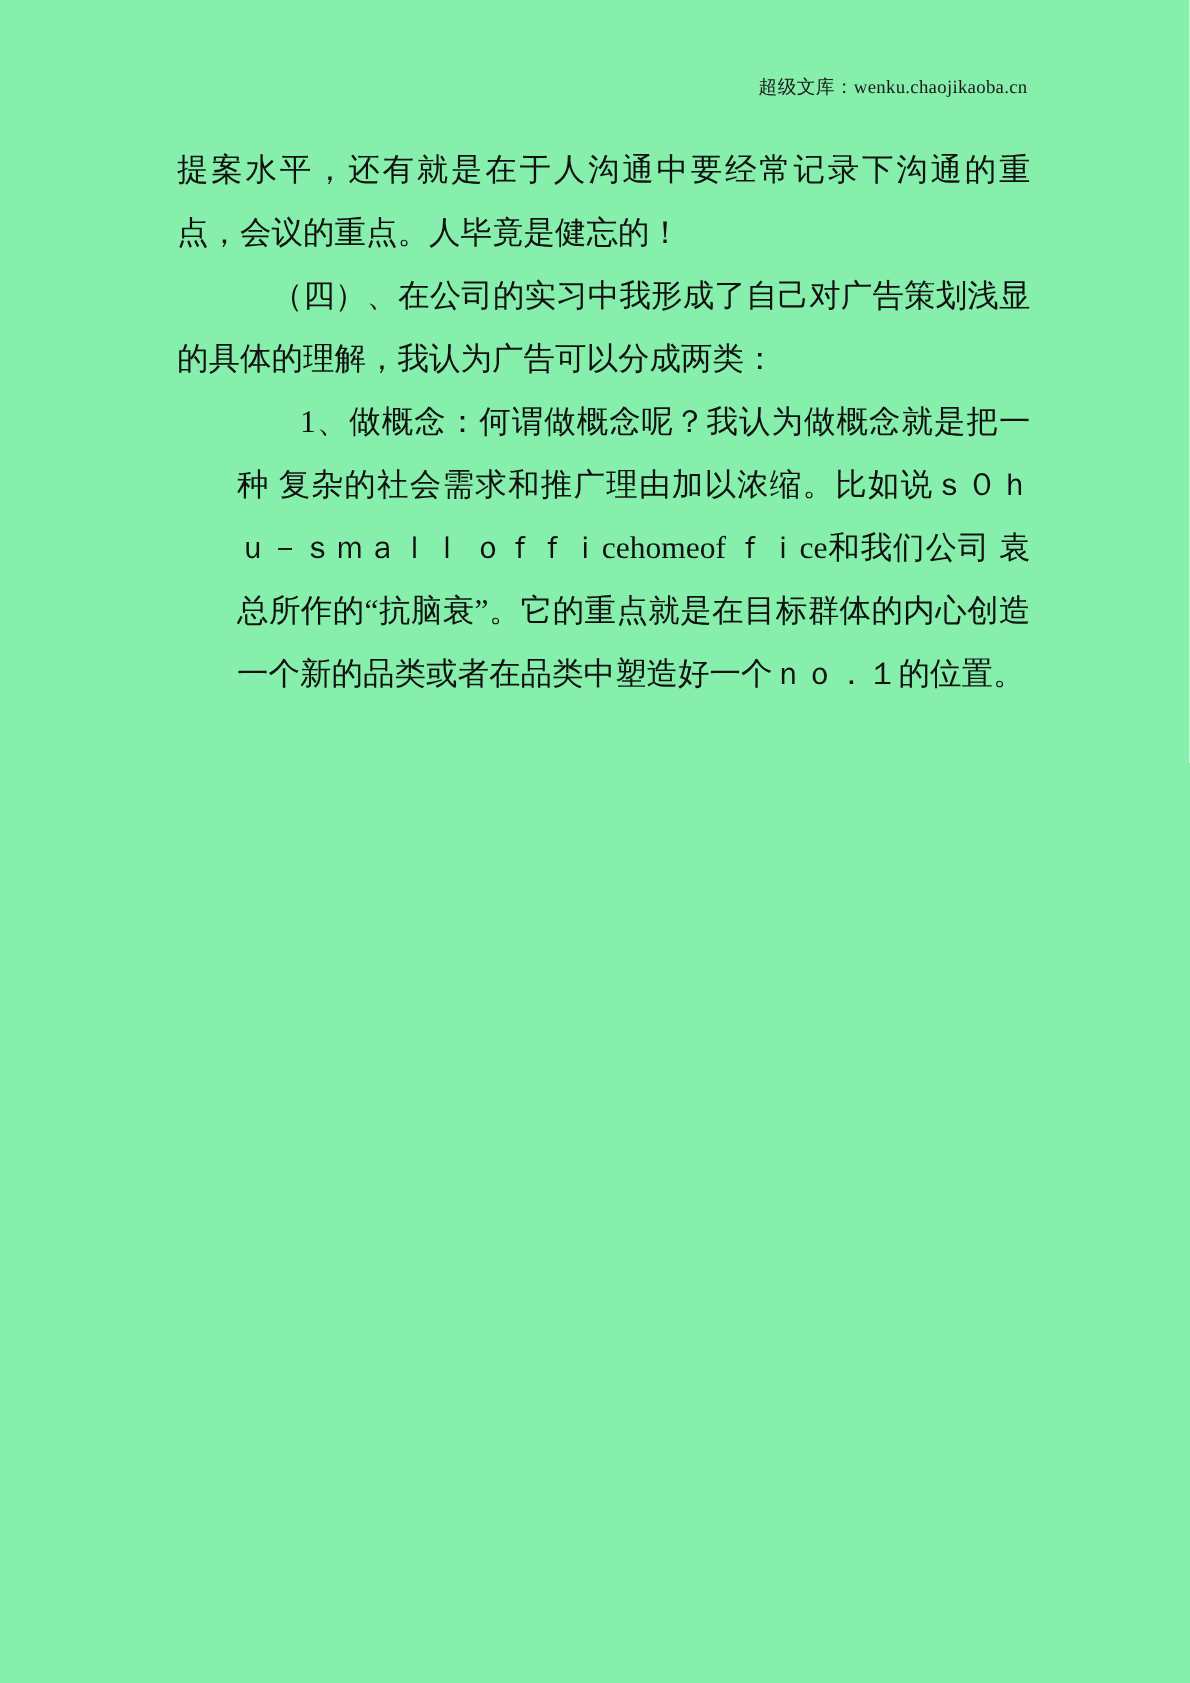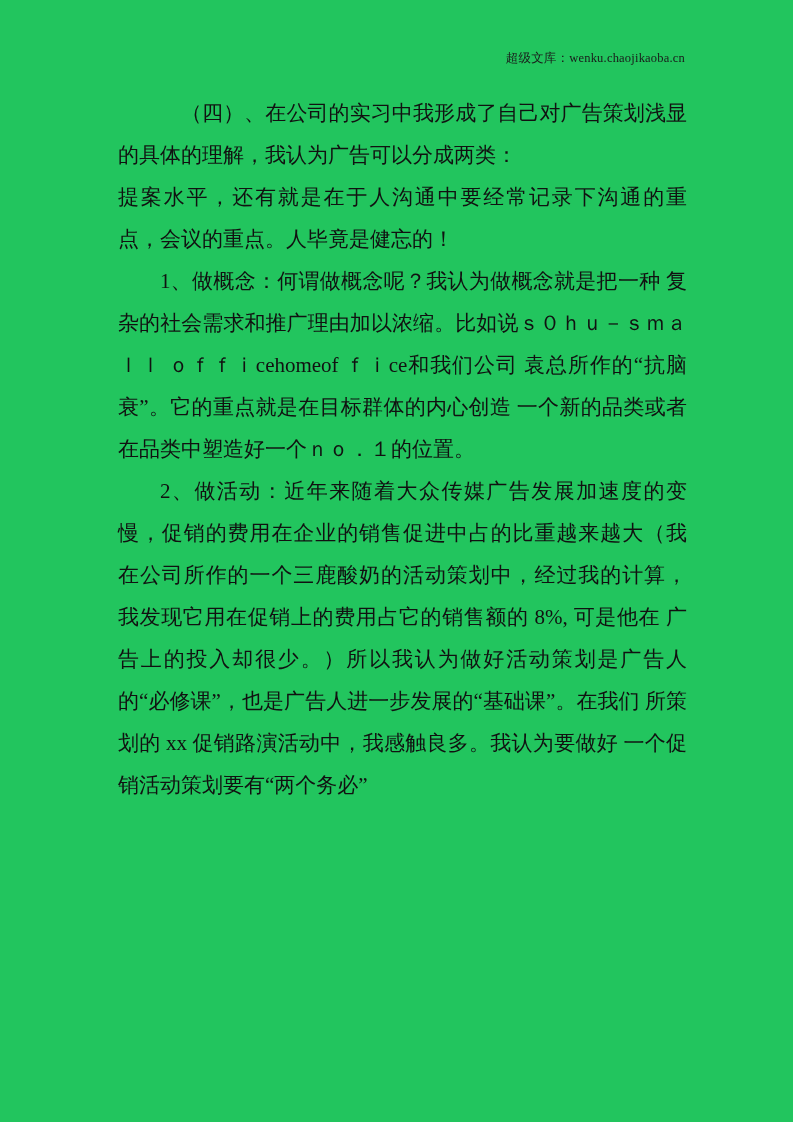--- a/index.html
+++ b/index.html
@@ -8,21 +8,21 @@
     background: #ffffff;
   }
   body {
     font-family: "Liberation Serif", "DejaVu Serif", serif;
     color: #000000;
   }
   .page {
     position: relative;
     width: 793px;
     height: 1122px;
-    background: #22c55e;
+    background: #86efac;
     overflow: hidden;
     box-sizing: border-box;
   }
   .header {
     position: absolute;
     top: 50px;
     left: 118px;
     width: 567px;
     text-align: right;
     font-size: 12.5px;
@@ -47,33 +47,32 @@
     margin: 0;
     padding: 0;
     font-size: 21px;
     line-height: 42px;
     color: #111111;
     text-align: justify;
     text-justify: inter-character;
     word-break: break-all;
     letter-spacing: 0px;
   }
-  p.indent2 { text-indent: 42px; }
+  p.indent2 { text-indent: 42px; margin-left: 40px; }
   p.indent3 { text-indent: 63px; }
   p.noindent { text-indent: 0; }
 </style>
 </head>
 <body>
 
 <div class="page">
 
   <div class="header">
     <span class="hdr-label">超级文库：</span><span class="hdr-url">wenku.chaojikaoba.cn</span>
   </div>
 
   <div class="body-col">
+    <p class="para noindent">提案水平，还有就是在于人沟通中要经常记录下沟通的重 点，会议的重点。人毕竟是健忘的！</p>
     <p class="para indent3">（四）、在公司的实习中我形成了自己对广告策划浅显 的具体的理解，我认为广告可以分成两类：</p>
-    <p class="para noindent">提案水平，还有就是在于人沟通中要经常记录下沟通的重 点，会议的重点。人毕竟是健忘的！</p>
     <p class="para indent2">1、做概念：何谓做概念呢？我认为做概念就是把一种 复杂的社会需求和推广理由加以浓缩。比如说ｓ０ｈｕ－ｓｍａｌｌ ｏｆｆｉcehomeof ｆｉce和我们公司 袁总所作的“抗脑衰”。它的重点就是在目标群体的内心创造 一个新的品类或者在品类中塑造好一个ｎｏ．１的位置。</p>
-    <p class="para indent2">2、做活动：近年来随着大众传媒广告发展加速度的变 慢，促销的费用在企业的销售促进中占的比重越来越大（我 在公司所作的一个三鹿酸奶的活动策划中，经过我的计算， 我发现它用在促销上的费用占它的销售额的 8%, 可是他在 广告上的投入却很少。）所以我认为做好活动策划是广告人 的“必修课”，也是广告人进一步发展的“基础课”。在我们 所策划的 xx 促销路演活动中，我感触良多。我认为要做好 一个促销活动策划要有“两个务必”</p>
   </div>
 
 </div>
 
 </body></html>

